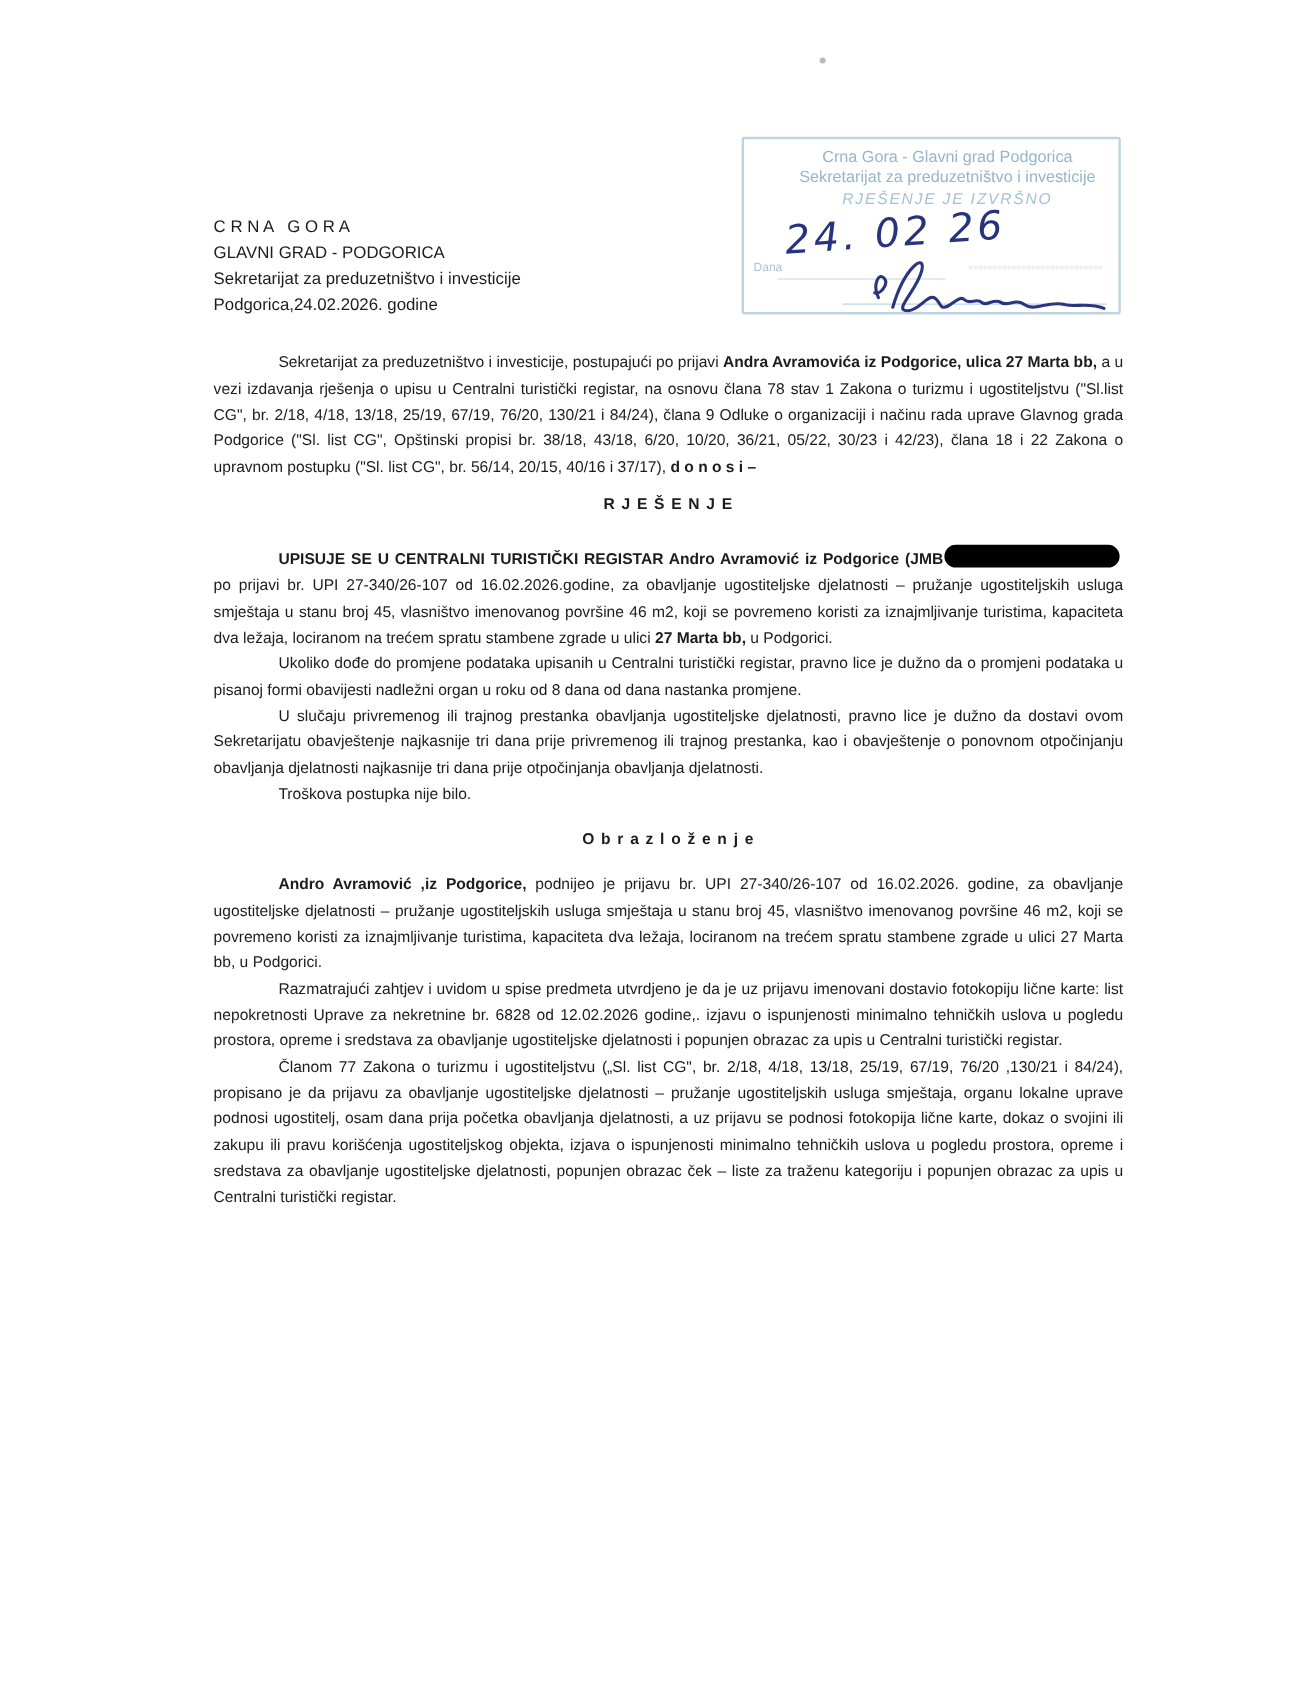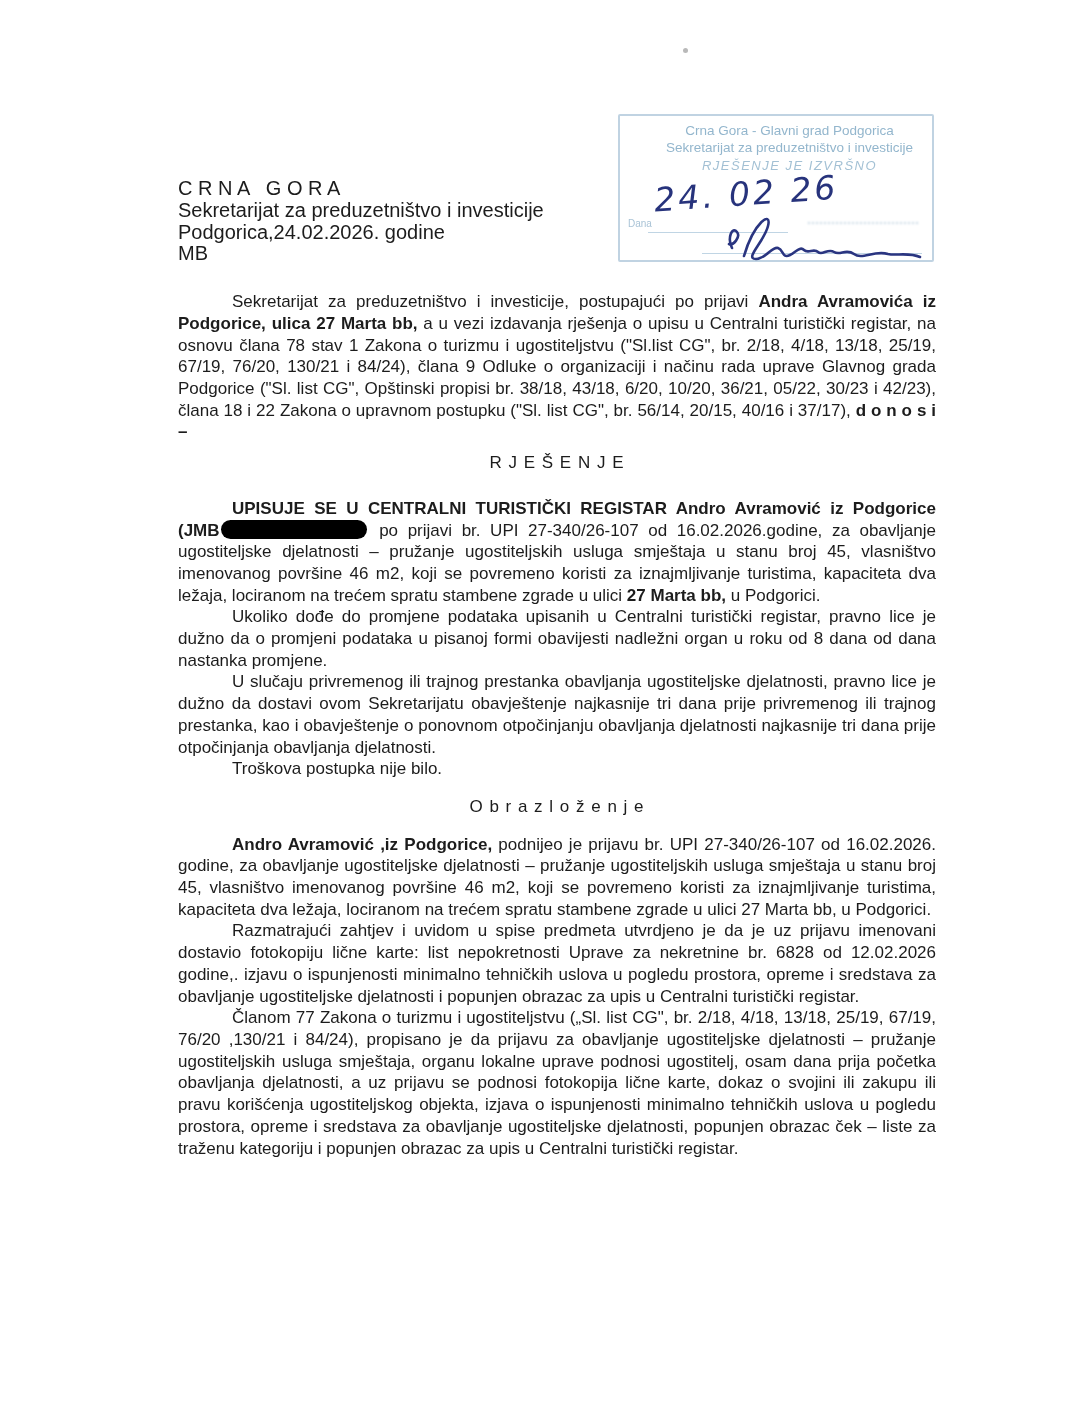--- a/index.html
+++ b/index.html
@@ -3,25 +3,25 @@
 <meta charset="utf-8">
 <title></title>
 <style>
   html,body{margin:0;padding:0;}
   body{
     width:1088px;height:1408px;background:#ffffff;position:relative;
     font-family:"Liberation Sans","DejaVu Sans",sans-serif;color:#1c1c1c;
     -webkit-font-smoothing:antialiased;
   }
   .doc{position:absolute;left:178px;top:178px;width:758px;}
-  .hdr{font-size:20px;line-height:21.8px;white-space:pre;}
-  .body-text{margin-top:26px;font-size:17px;line-height:21.7px;text-align:justify;}
+  .hdr{font-size:14px;line-height:21.8px;white-space:pre;}
+  .body-text{margin-top:26px;font-size:13px;line-height:21.7px;text-align:justify;}
   .para{text-indent:54px;margin:0;}
   .b{font-weight:bold;}
-  .heading{text-align:center;font-weight:normal;text-indent:0;letter-spacing:1px;}
+  .heading{text-align:center;font-weight:bold;text-indent:0;letter-spacing:1px;}
   .heading.rjesenje{margin:9px 0 24px 0;}
   .heading.obraz{margin:16px;}
   .redaction{
     display:inline-block;width:146px;height:19px;background:#000;border-radius:10px;
     vertical-align:-3px;margin:0 3px 0 1px;
   }
   
   .stamp{
     position:absolute;left:618px;top:114px;width:316px;height:148px;
     border:2px solid rgba(140,175,202,0.55);border-radius:2px;box-sizing:border-box;
@@ -72,23 +72,23 @@
                M30,54 C40,20 58,8 54,24 C50,40 30,57 42,57 C52,57 58,44 64,46
                C70,48 68,57 76,53 C82,50 86,44 90,48 C94,52 100,46 104,50
                C108,54 114,46 120,50 C126,54 132,46 140,52 C148,58 160,48 174,52
                C182,54 194,50 206,55" stroke="#2a3580" stroke-width="2.6" fill="none" stroke-linecap="round"></path>
     </svg>
   </div>
 </div>
 
 <div class="doc">
   <div class="hdr">C R N A   G O R A</div>
+  <div class="hdr">GLAVNI GRAD - PODGORICA</div>
   <div class="hdr">Sekretarijat za preduzetništvo i investicije</div>
   <div class="hdr">Podgorica,24.02.2026. godine</div>
-  <div class="hdr">MB</div>
 
   <div class="body-text">
     <p class="para"><span>Sekretarijat za preduzetništvo i investicije, postupajući po prijavi </span><span class="b">Andra Avramovića iz Podgorice, ulica 27 Marta bb,</span><span> a u vezi izdavanja rješenja o upisu u Centralni turistički registar, na osnovu člana 78 stav 1 Zakona o turizmu i ugostiteljstvu ("Sl.list CG", br. 2/18, 4/18, 13/18, 25/19, 67/19, 76/20, 130/21 i 84/24), člana 9 Odluke o organizaciji i načinu rada uprave Glavnog grada Podgorice ("Sl. list CG", Opštinski propisi br. 38/18, 43/18, 6/20, 10/20, 36/21, 05/22, 30/23 i 42/23), člana 18 i 22 Zakona o upravnom postupku ("Sl. list CG", br. 56/14, 20/15, 40/16 i 37/17), </span><span class="b">d o n o s i –</span></p>
 
     <p class="para heading rjesenje">R J E Š E N J E</p>
 
     <p class="para"><span class="b">UPISUJE SE U CENTRALNI TURISTIČKI REGISTAR Andro Avramović iz Podgorice (JMB</span><span class="redaction"></span><span> po prijavi br. UPI 27-340/26-107 od 16.02.2026.godine, za obavljanje ugostiteljske djelatnosti – pružanje ugostiteljskih usluga smještaja u stanu broj 45, vlasništvo imenovanog površine 46 m2, koji se povremeno koristi za iznajmljivanje turistima, kapaciteta dva ležaja, lociranom na trećem spratu stambene zgrade u ulici </span><span class="b">27 Marta bb,</span><span> u Podgorici.</span></p>
     <p class="para"><span>Ukoliko dođe do promjene podataka upisanih u Centralni turistički registar, pravno lice je dužno da o promjeni podataka u pisanoj formi obavijesti nadležni organ u roku od 8 dana od dana nastanka promjene.</span></p>
     <p class="para"><span>U slučaju privremenog ili trajnog prestanka obavljanja ugostiteljske djelatnosti, pravno lice je dužno da dostavi ovom Sekretarijatu obavještenje najkasnije tri dana prije privremenog ili trajnog prestanka, kao i obavještenje o ponovnom otpočinjanju obavljanja djelatnosti najkasnije tri dana prije otpočinjanja obavljanja djelatnosti.</span></p>
     <p class="para"><span>Troškova postupka nije bilo.</span></p>

